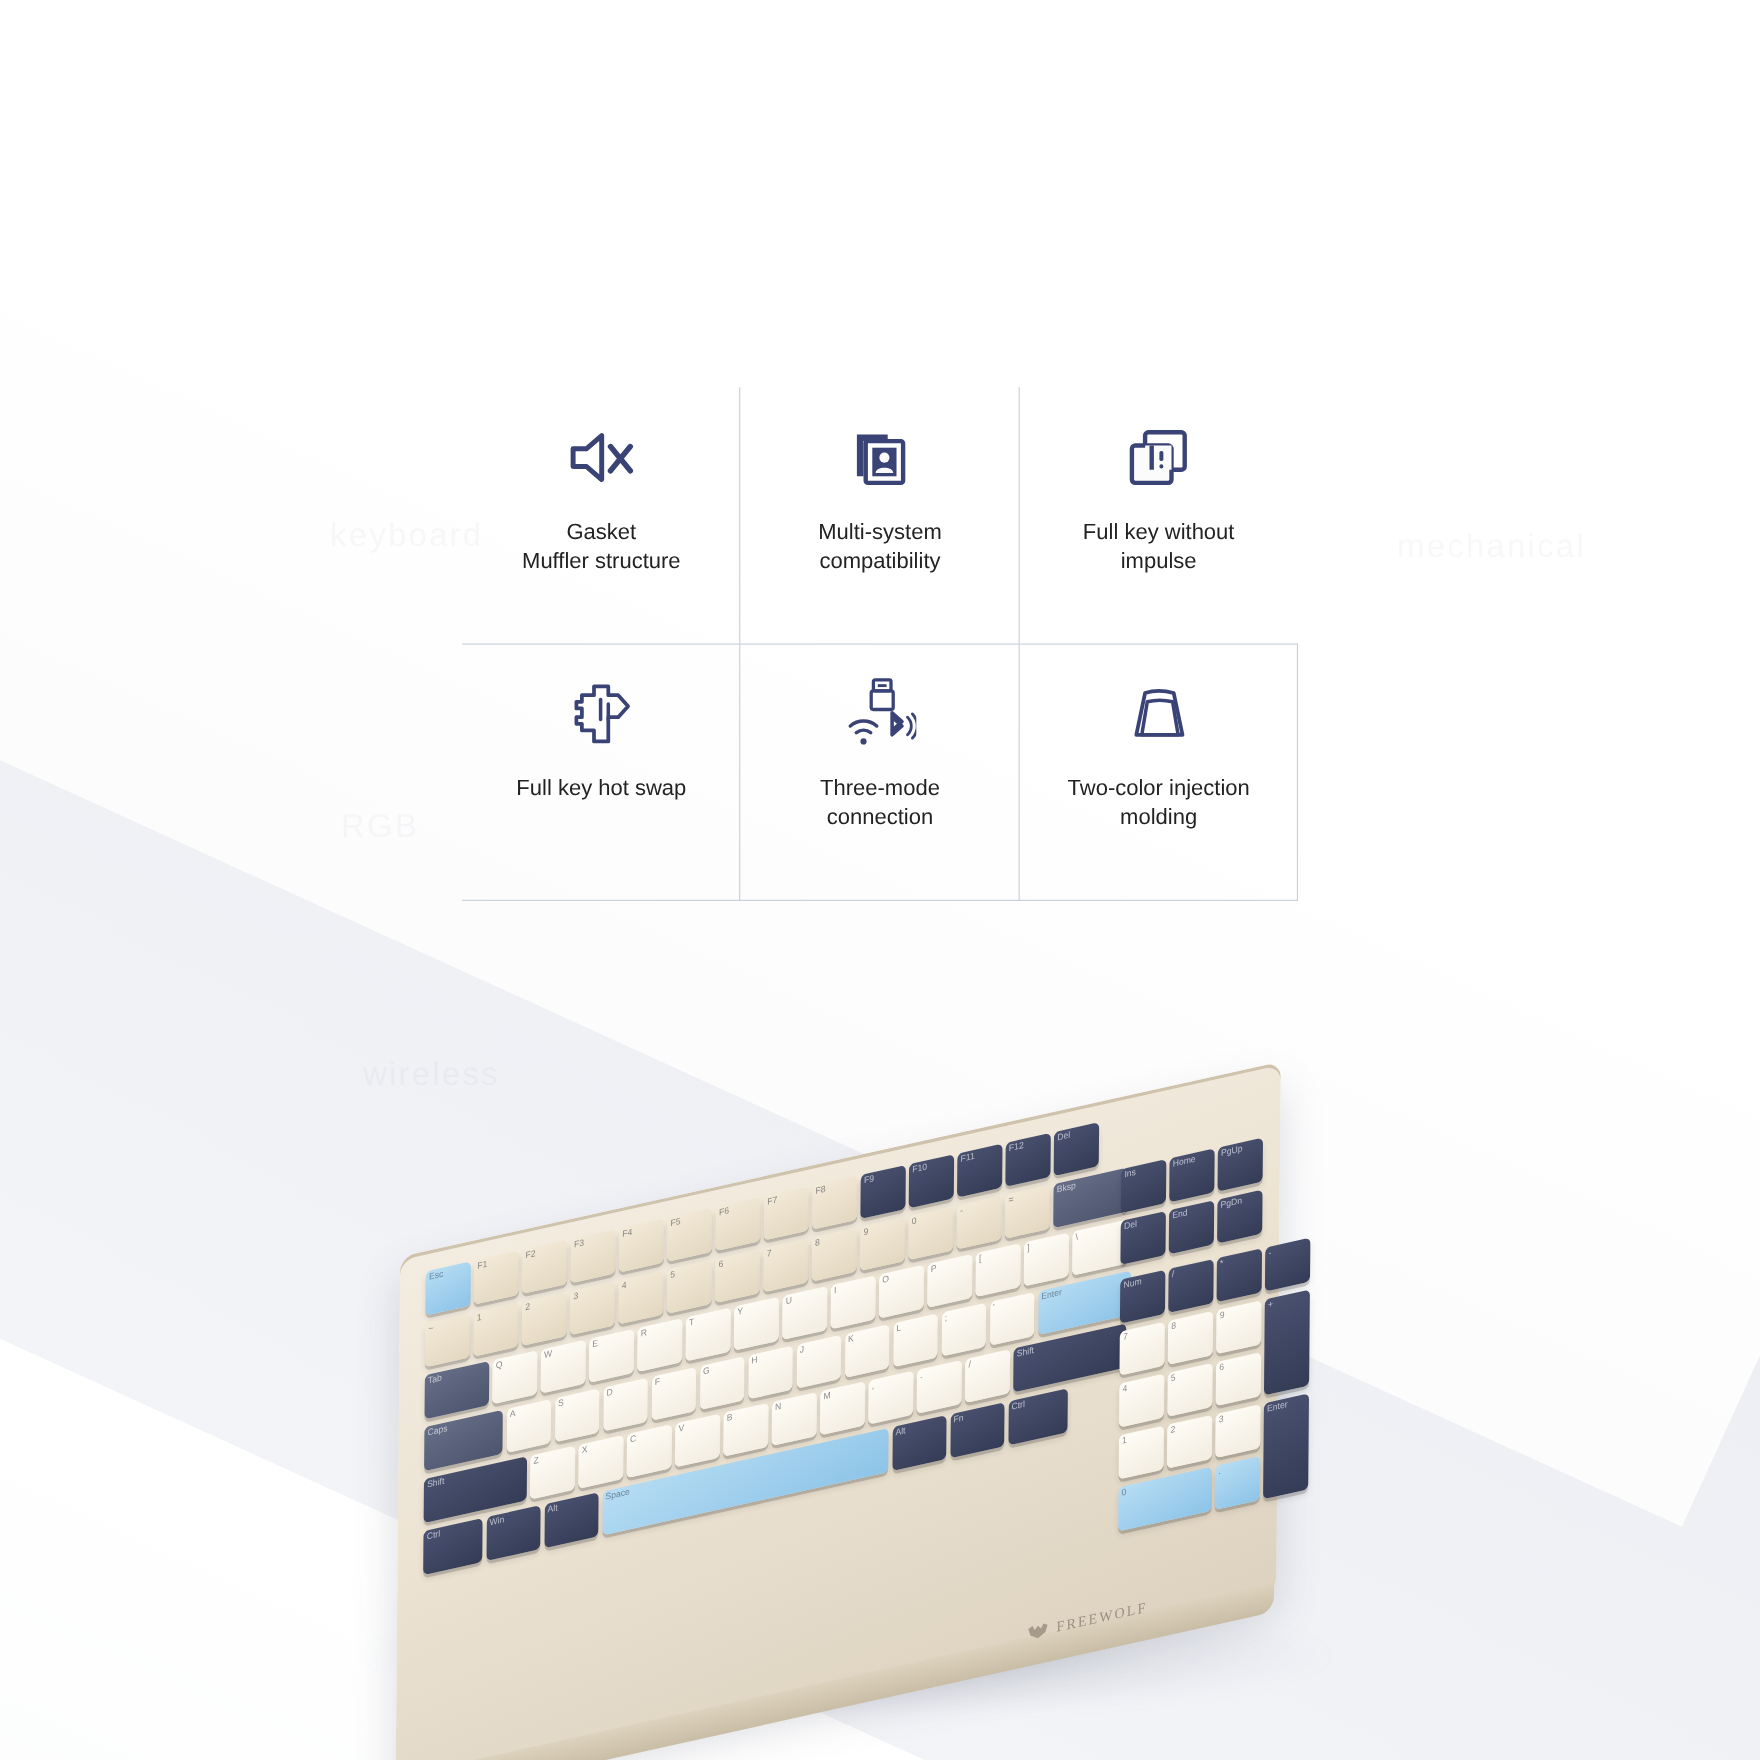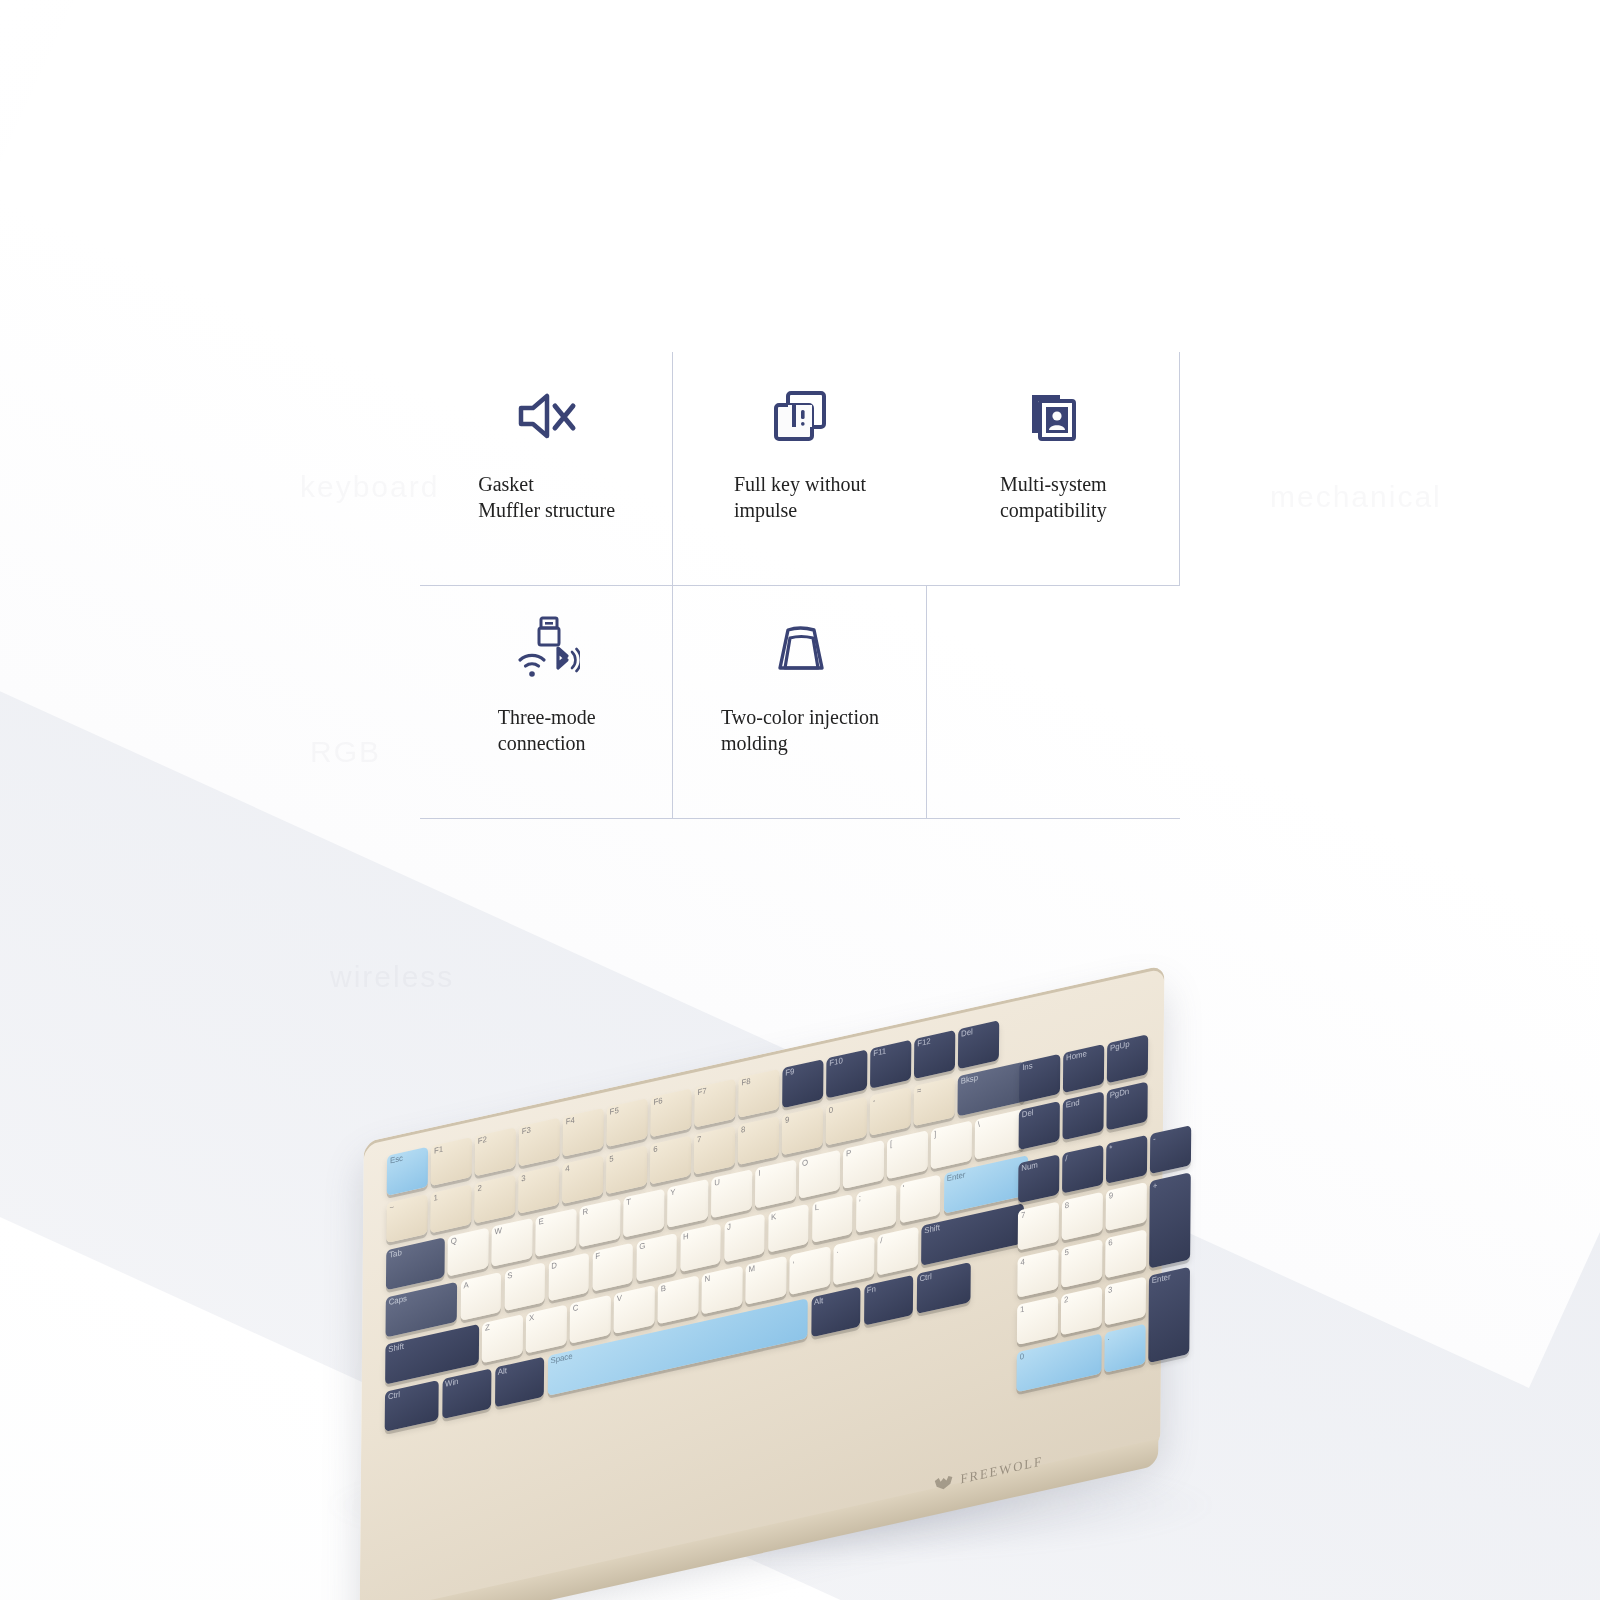--- a/index.html
+++ b/index.html
@@ -157,24 +157,23 @@
     display: flex;
     align-items: center;
     justify-content: center;
     margin-bottom: 20px;
   }
   .icon-box svg { display: block; }
   .cell-label {
     font-size: 20px;
     line-height: 1.28;
     color: #222222;
-    text-align: left;
+    text-align: center;
     max-width: 210px;
     white-space: pre-line;
-    font-family: Liberation Serif, serif;
   }
 
   
   .rgb-wheel {
     width: 56px;
     height: 56px;
     border-radius: 50%;
     background: conic-gradient(
       from 0deg,
       #00b4ff 0deg,
@@ -375,51 +374,61 @@
         <svg width="60" height="52" viewBox="0 0 60 52">
           <path d="M4 18 H16 L30 6 V46 L16 34 H4 Z" fill="none" stroke="#3a4375" stroke-width="4.5" stroke-linejoin="round"></path>
           <path d="M38 16 L56 38 M56 16 L38 38" stroke="#3a4375" stroke-width="5" stroke-linecap="round"></path>
         </svg>
       </div>
       <div class="cell-label">Gasket
 Muffler structure</div>
     </div>
 
 
+    <div class="cell">
+      <div class="icon-box">
+        <svg width="54" height="54" viewBox="0 0 54 54">
+          <path d="M6 6 H34 V12 H12 V44 H6 Z" fill="#3a4375"></path>
+          <rect x="14" y="12" width="34" height="38" rx="2" fill="none" stroke="#3a4375" stroke-width="4"></rect>
+          <rect x="20" y="18" width="22" height="26" fill="#3a4375"></rect>
+          <circle cx="31" cy="27" r="4.6" fill="#fbfbfc"></circle>
+          <path d="M23 41 C23 34.5 39 34.5 39 41 Z" fill="#fbfbfc"></path>
+        </svg>
+      </div>
+      <div class="cell-label">Multi-system
+compatibility</div>
+    </div>
+
     <div class="cell no-vline">
       <div class="icon-box">
         <svg width="56" height="54" viewBox="0 0 56 54">
           <rect x="16" y="4" width="36" height="34" rx="3" fill="none" stroke="#3a4375" stroke-width="4"></rect>
           <rect x="4" y="16" width="36" height="34" rx="3" fill="#fbfbfc" stroke="#3a4375" stroke-width="4"></rect>
           <rect x="16" y="16" width="24" height="22" fill="#fbfbfc"></rect>
           <path d="M22 16 V38" stroke="#3a4375" stroke-width="4"></path>
           <g fill="#3a4375">
             <rect x="29" y="21" width="3.6" height="9" rx="1.6"></rect>
             <rect x="29" y="33" width="3.6" height="3.8" rx="1.8"></rect>
           </g>
         </svg>
       </div>
       <div class="cell-label">Full key without
 impulse</div>
     </div>
 
     <div class="cell">
       <div class="icon-box">
-        <svg width="54" height="54" viewBox="0 0 54 54">
-          <path d="M6 6 H34 V12 H12 V44 H6 Z" fill="#3a4375"></path>
-          <rect x="14" y="12" width="34" height="38" rx="2" fill="none" stroke="#3a4375" stroke-width="4"></rect>
-          <rect x="20" y="18" width="22" height="26" fill="#3a4375"></rect>
-          <circle cx="31" cy="27" r="4.6" fill="#fbfbfc"></circle>
-          <path d="M23 41 C23 34.5 39 34.5 39 41 Z" fill="#fbfbfc"></path>
-        </svg>
-      </div>
-      <div class="cell-label">Multi-system
-compatibility</div>
-    </div>
-
+        <svg width="56" height="58" viewBox="0 0 56 58">
+          <path d="M21 4 H34 V12 H43 L52 22 L43 32 H34 V54 H21 V44 H10 V38 H5 V32 H10 V24 H5 V18 H10 V12 H21 Z" fill="none" stroke="#3a4375" stroke-width="3.4" stroke-linejoin="round"></path>
+          <path d="M27 16 V34" stroke="#3a4375" stroke-width="3.2" stroke-linecap="round"></path>
+          <path d="M34 20 V34" stroke="#3a4375" stroke-width="3.2" stroke-linecap="round"></path>
+        </svg>
+      </div>
+      <div class="cell-label">Full key hot swap</div>
+    </div>
 
 
     <div class="cell">
       <div class="icon-box">
         <svg width="66" height="66" viewBox="0 0 66 66">
           <rect x="27" y="2" width="16" height="10" rx="1.6" fill="none" stroke="#3a4375" stroke-width="3"></rect>
           <rect x="31" y="6" width="8" height="2.6" fill="#3a4375"></rect>
           <rect x="25" y="12" width="20" height="17" rx="2" fill="none" stroke="#3a4375" stroke-width="3"></rect>
           <g fill="none" stroke="#3a4375" stroke-width="3.2" stroke-linecap="round">
             <path d="M6 44 A18 18 0 0 1 30 44"></path>

